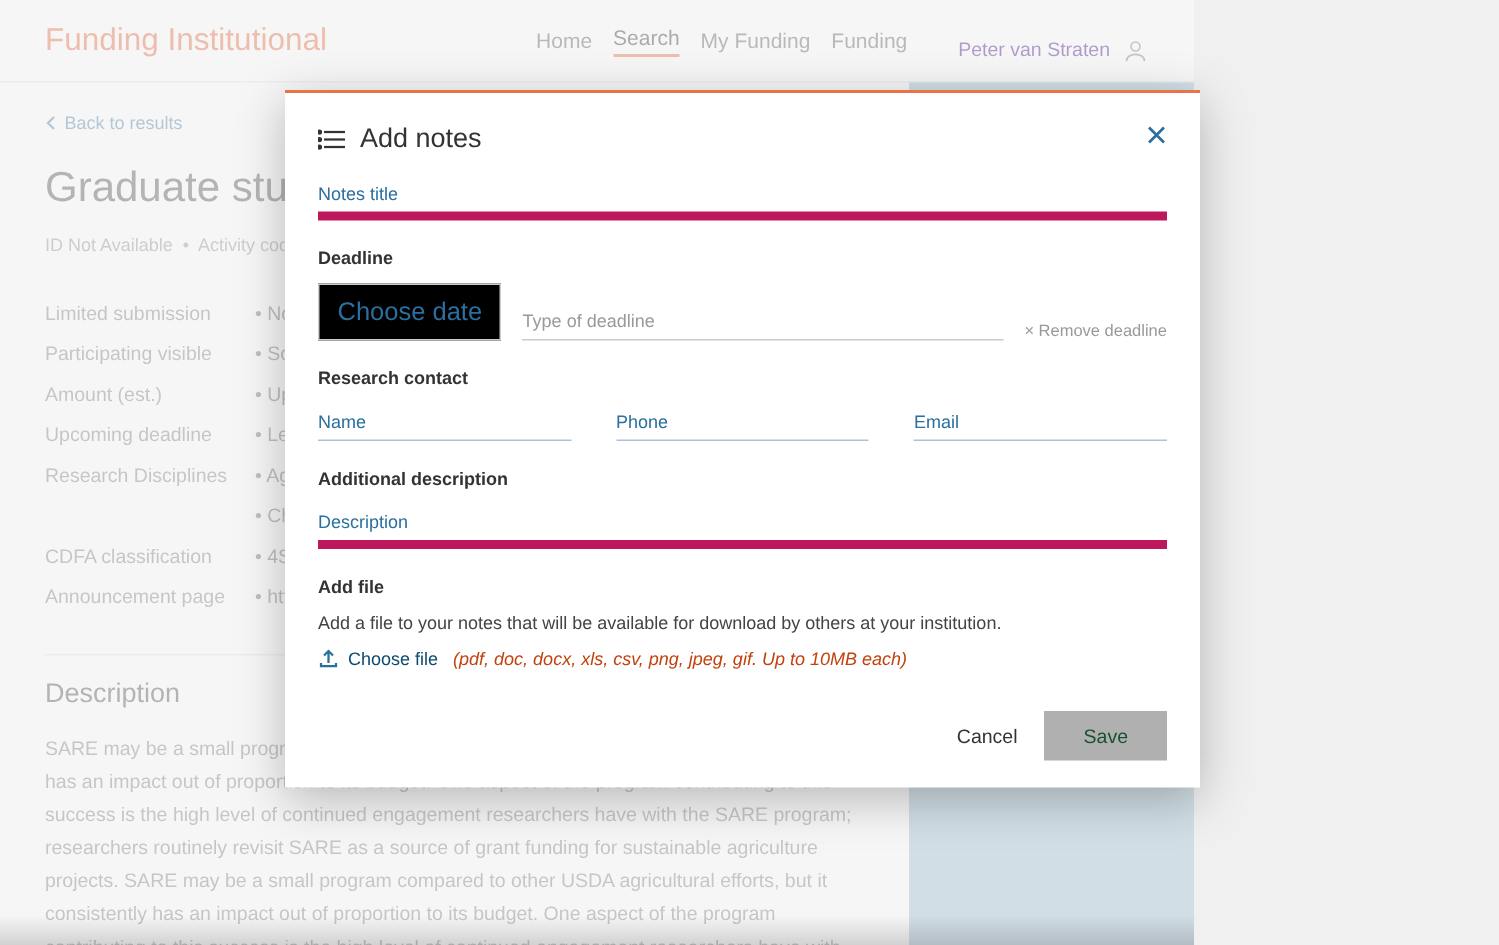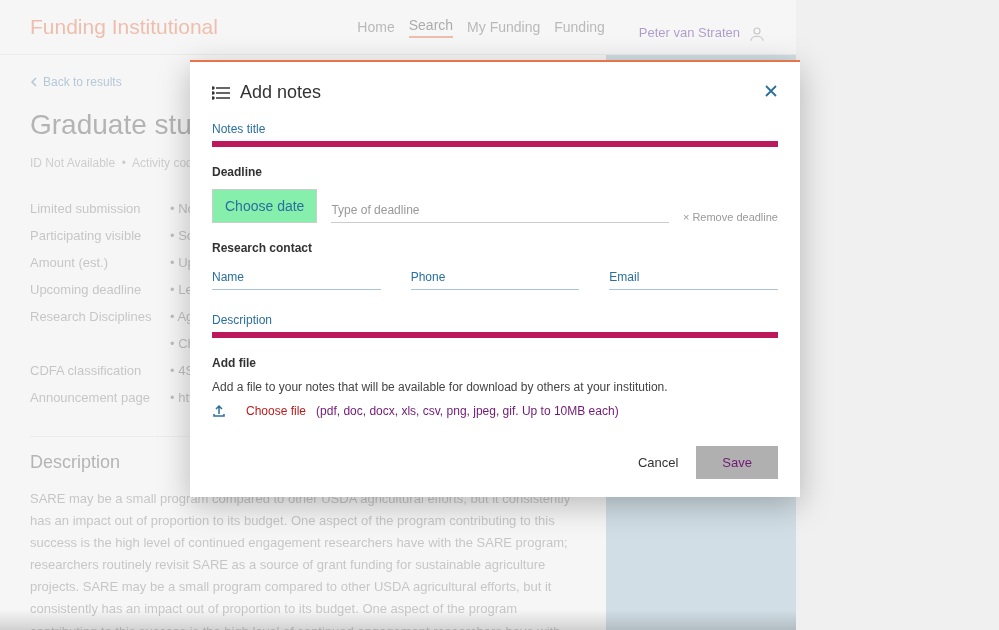--- a/index.html
+++ b/index.html
@@ -46,36 +46,36 @@
 .modal-intro a { color: #2a6f9e; text-decoration: none; }
 
 .field-row { margin-bottom: 18px; }
 .single-input { width: 100%; border: none; border-bottom: 6px solid #be185d; padding: 5px 0; font-size: 12px; color: #2a6f9e; outline: none; }
 .single-input::placeholder { color: #2a6f9e; }
 .grey-input::placeholder { color: #999; }
 
 .section-label { font-weight: 600; font-size: 12px; color: #333; margin-bottom: 10px; }
 
 .deadline-row { display: flex; align-items: flex-end; gap: 14px; }
-.date-btn { border: 1px solid #ccc; background: #86efac; padding: 8px 12px; font-size: 14px; color: #2a6f9e; cursor: pointer; }
+.date-btn { border: 1px solid #ccc; background: #000000; padding: 8px 12px; font-size: 17px; color: #2a6f9e; cursor: pointer; }
 .deadline-type { flex: 1; border: none; border-bottom: 1px solid #ccc; padding: 5px 0; font-size: 12px; outline: none; }
 .remove-deadline { font-size: 11px; color: #999; cursor: pointer; display: flex; align-items: center; gap: 3px; }
 
 .contact-row { display: flex; gap: 30px; }
 .contact-row input { flex: 1; border: none; border-bottom: 1px solid #aac3d8; padding: 5px 0; font-size: 12px; outline: none; }
 .contact-row input::placeholder { color: #2a6f9e; }
 
 .file-hint { font-size: 12px; color: #444; margin-bottom: 10px; }
 .file-choose { display: flex; align-items: center; gap: 10px; font-size: 12px; }
-.file-choose-link { color: #b91c1c; cursor: pointer; display: flex; align-items: flex-end; gap: 20px; }
-.file-types { color: #701a75; }
+.file-choose-link { color: #0c4a6e; cursor: pointer; display: flex; align-items: flex-end; gap: 6px; }
+.file-types { color: #c2410c; font-style: italic; }
 
 .modal-actions { display: flex; justify-content: flex-end; gap: 18px; margin-top: 28px; align-items: center; }
 .cancel-btn { background: none; border: none; color: #333; font-size: 13px; cursor: pointer; }
-.save-btn { background: #b0b0b0; border: none; color: #701a75; padding: 9px 26px; font-size: 13px; cursor: pointer; }
+.save-btn { background: #b0b0b0; border: none; color: #14532d; padding: 9px 26px; font-size: 13px; cursor: pointer; }
 
 .bottom-shadow { position: absolute; bottom: 0; left: 0; right: 0; height: 20px; background: linear-gradient(transparent, rgba(0,0,0,0.15)); }
 </style>
 </head>
 <body>
 
 <div class="page">
   <div class="header">
     <div class="logo">Funding Institutional</div>
     <div class="nav">
@@ -191,20 +191,21 @@
     <div class="field-row">
       <div class="section-label">Research contact</div>
       <div class="contact-row">
         <input placeholder="Name" style="">
         <input placeholder="Phone" style="">
         <input placeholder="Email" style="">
       </div>
     </div>
 
     <div class="field-row">
+      <div class="section-label">Additional description</div>
       <input class="single-input" placeholder="Description" style="">
     </div>
 
     <div class="field-row" style="margin-bottom:8px;">
       <div class="section-label">Add file</div>
       <div class="file-hint">Add a file to your notes that will be available for download by others at your institution.</div>
       <div class="file-choose">
         <div class="file-choose-link">
           <svg width="14" height="14" viewBox="0 0 14 14" fill="none" stroke="#2a6f9e" stroke-width="1.5">
               <path d="M7 10 V2 M4 5 L7 2 L10 5"></path>

